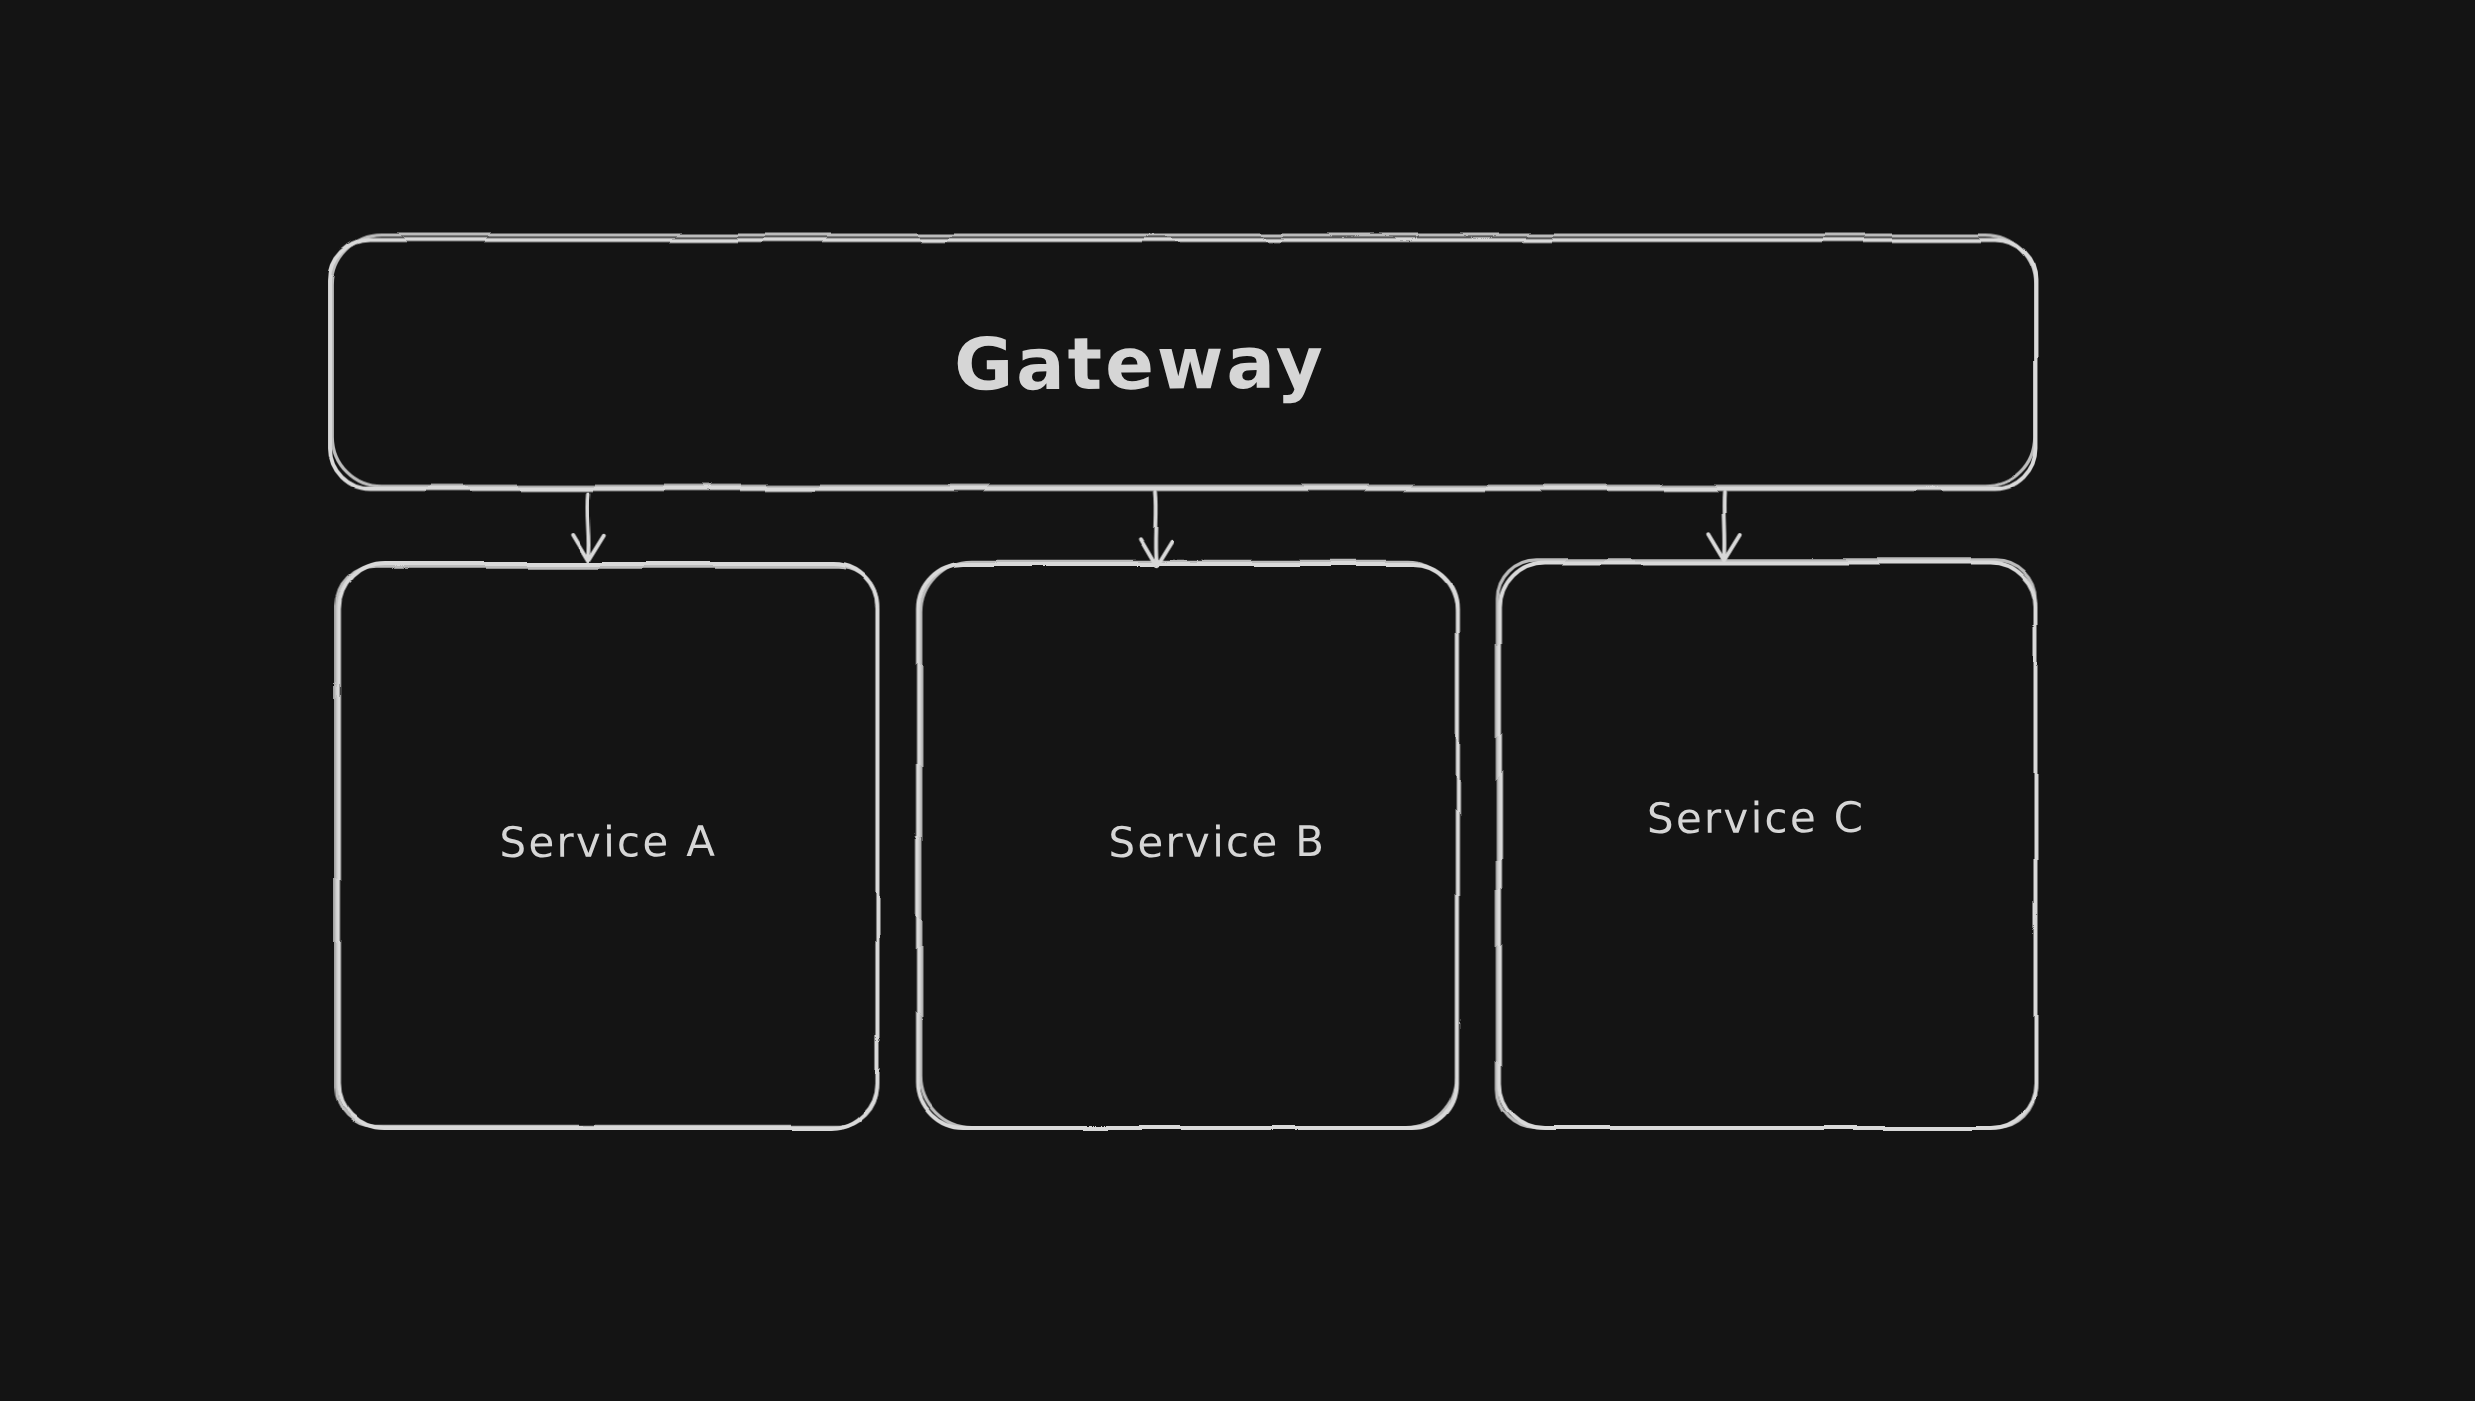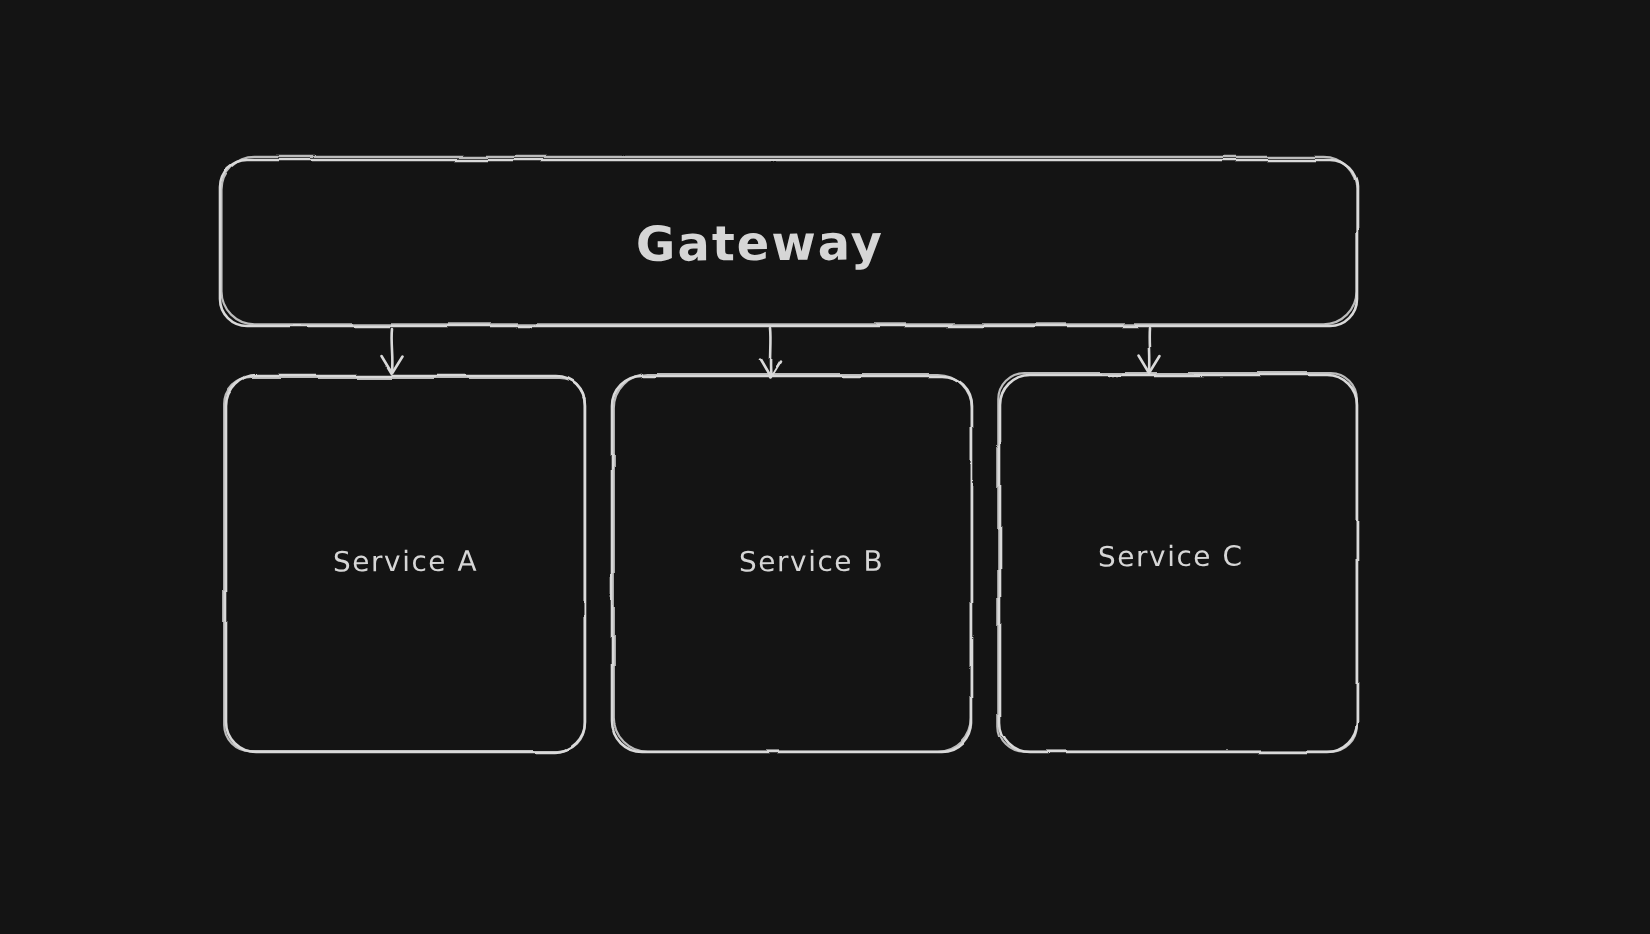--- a/index.html
+++ b/index.html
@@ -59,21 +59,21 @@
     left: 220px; top: 160px; width: 1137px; height: 166px;
   }
   .node-gateway .label {
     font-size: 48px;
     font-weight: bold;
     letter-spacing: 2px;
     margin-left: -58px; 
   }
   .node-service-a { left: 226px; top: 376px; width: 359px; height: 376px; }
   .node-service-b { left: 612px; top: 376px; width: 360px; height: 376px; margin-left: 20px; }
-  .node-service-c { left: 1000px; top: 371px; width: 358px; height: 377px; }
+  .node-service-c { left: 1000px; top: 360px; width: 358px; height: 377px; }
   .node-service-a .label,
   .node-service-b .label,
   .node-service-c .label {
     font-size: 28px;
     margin-top: -6px;
   }
   .node-service-c .label { margin-left: -16px; }
 </style>
 </head>
 <body>

